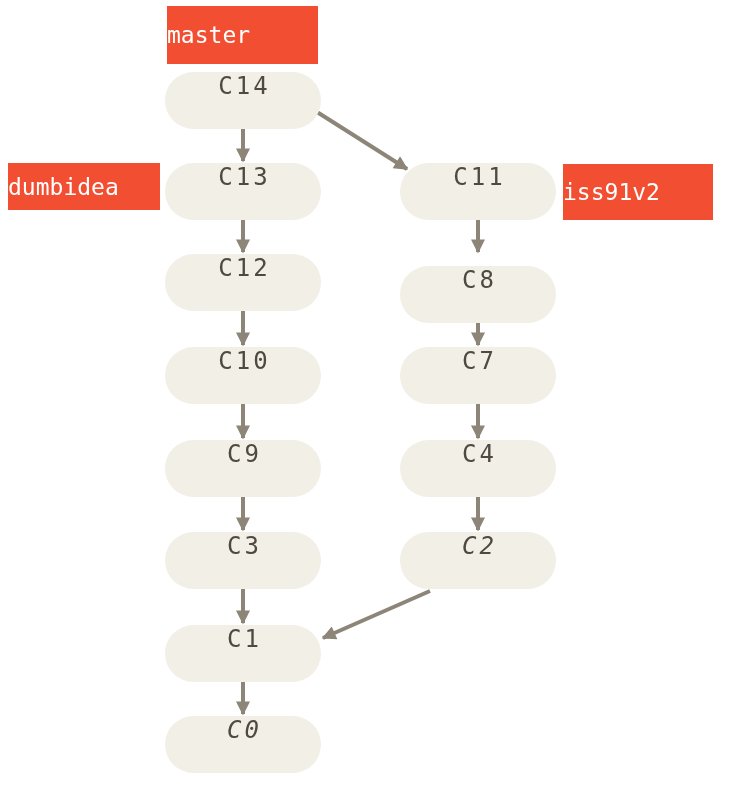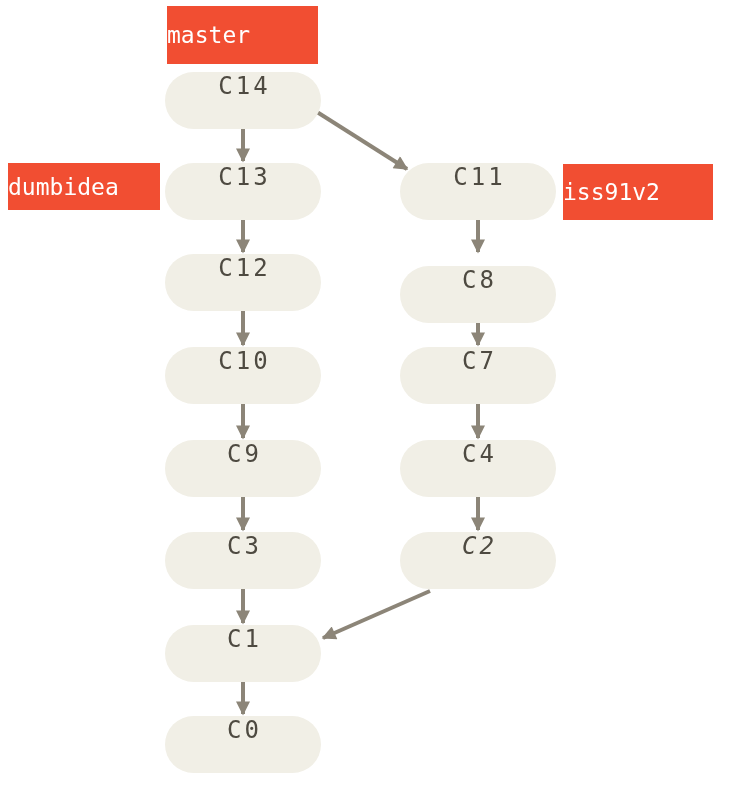--- a/index.html
+++ b/index.html
@@ -104,21 +104,21 @@
     </div>
   <div class="commit-node" style="left:165px; top:440px;">
       <span>C9</span>
     </div>
   <div class="commit-node" style="left:165px; top:532px;">
       <span>C3</span>
     </div>
   <div class="commit-node" style="left:165px; top:625px;">
       <span>C1</span>
     </div>
-  <div class="commit-node" style="left:165px; top:716px;">
+  <div class="commit-node" style="left:165px; top:716px;font-style:italic;">
       <span>C0</span>
     </div>
 
   <div class="commit-node" style="left:400px; top:163px;">
       <span>C11</span>
     </div>
   <div class="commit-node" style="left:400px; top:254px;margin-top:12px;">
       <span>C8</span>
     </div>
   <div class="commit-node" style="left:400px; top:347px;">

